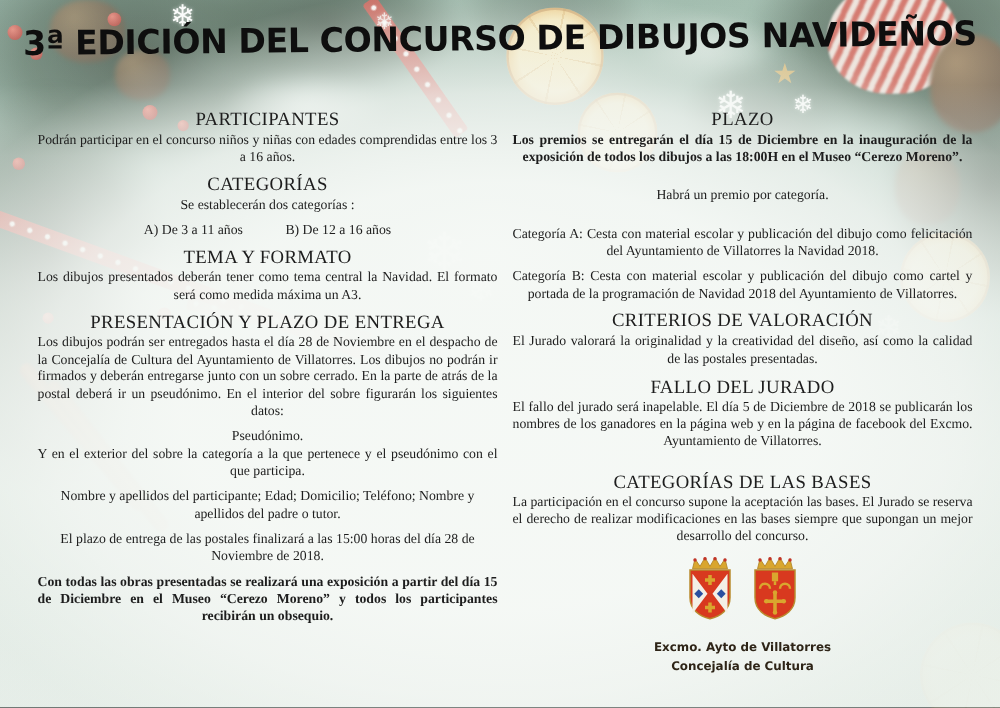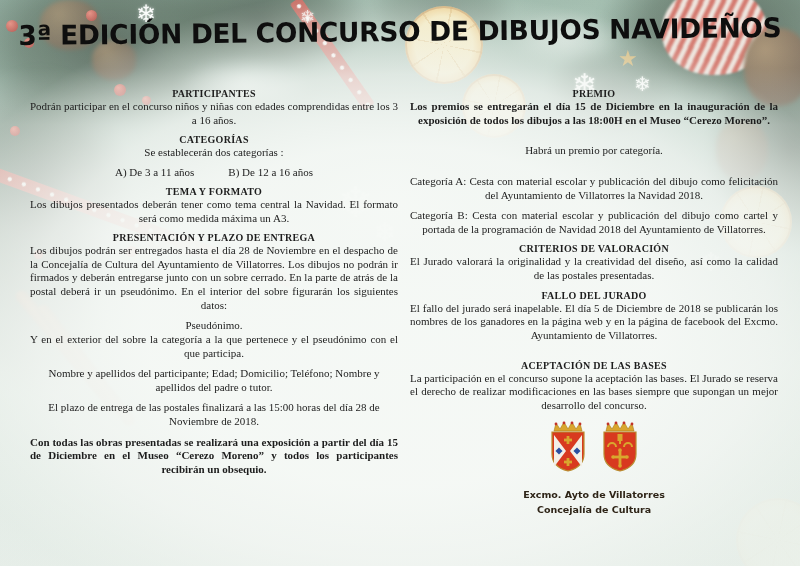--- a/index.html
+++ b/index.html
@@ -37,21 +37,21 @@
       radial-gradient(ellipse 62% 58% at 50% 56%, rgba(246,249,246,.96) 0%, rgba(246,249,246,.93) 52%, rgba(244,247,244,.75) 74%, rgba(242,246,242,.38) 90%, rgba(242,246,242,.12) 100%),
       linear-gradient(180deg, rgba(240,246,241,.20) 0%, rgba(240,246,241,.24) 12%, rgba(242,247,243,.52) 22%, rgba(243,247,243,.70) 40%, rgba(240,245,240,.86) 65%, rgba(236,242,237,.93) 100%);}
   .content{position:absolute;inset:0;z-index:3;}
   .title{
     position:absolute;top:16px;left:0;width:100%;text-align:center;margin:0;
     font-family:"DejaVu Sans", sans-serif;font-weight:800;font-size:27px;
     letter-spacing:-0.3px;color:#0e0e0e;white-space:nowrap;
     transform:rotate(-0.6deg) scaleX(.98);}
   .cols{position:absolute;top:88px;left:30px;right:22px;display:flex;gap:12px;}
   .col{flex:1;text-align:center;}
-  .h{font-weight:700;font-size:10px;letter-spacing:.3px;margin:0 0 1px 0;}
+  .h{font-weight:400;font-size:15px;letter-spacing:.3px;margin:0 0 1px 0;}
   .p{font-size:11px;line-height:1.24;margin:0 0 7px 0;
      text-align:justify;text-align-last:center;}
   .p.center{text-align:center;}
   .p.bold{font-weight:700;}
   .p.tight{margin-bottom:0;text-align:center;}
   .sec{margin-bottom:7px;}
   .cat-row{display:flex;justify-content:center;gap:34px;font-size:11px;margin:6px 0 8px 0;font-family:Liberation Serif, serif;}
   .gap-lg{height:10px;}
   .logos{margin-top:8px;display:flex;flex-direction:column;align-items:center;}
   .caption{font-family:"DejaVu Sans", sans-serif;font-weight:700;font-size:9.5px;
@@ -150,21 +150,21 @@
           <p class="p">Y en el exterior del sobre la categoría a la que pertenece y el pseudónimo con el que participa.</p>
           <p class="p center">Nombre y apellidos del participante; Edad; Domicilio; Teléfono; Nombre y apellidos del padre o tutor.</p>
           <p class="p center">El plazo de entrega de las postales finalizará a las 15:00 horas del día 28 de Noviembre de 2018.</p>
         </div>
 
         <p class="p bold">Con todas las obras presentadas se realizará una exposición a partir del día 15 de Diciembre en el Museo “Cerezo Moreno” y todos los participantes recibirán un obsequio.</p>
       </div>
 
       <div class="col">
         <div class="sec">
-          <div class="h">PREMIO</div>
+          <div class="h">PLAZO</div>
           <p class="p bold">Los premios se entregarán el día 15 de Diciembre en la inauguración de la exposición de todos los dibujos a las 18:00H en el Museo “Cerezo Moreno”.</p>
           <div class="gap-lg"></div>
           <p class="p center">Habrá un premio por categoría.</p>
           <div class="gap-lg"></div>
           <p class="p">Categoría A: Cesta con material escolar y publicación del dibujo como felicitación del Ayuntamiento de Villatorres la Navidad 2018.</p>
           <p class="p">Categoría B: Cesta con material escolar y publicación del dibujo como cartel y portada de la programación de Navidad 2018 del Ayuntamiento de Villatorres.</p>
         </div>
 
 
         <div class="sec">
@@ -173,21 +173,21 @@
         </div>
 
         <div class="sec">
           <div class="h">FALLO DEL JURADO</div>
           <p class="p">El fallo del jurado será inapelable. El día 5 de Diciembre de 2018 se publicarán los nombres de los ganadores en la página web y en la página de facebook del Excmo. Ayuntamiento de Villatorres.</p>
         </div>
 
         <div class="gap-lg"></div>
 
         <div class="sec">
-          <div class="h">ACEPTACIÓN DE LAS BASES</div>
+          <div class="h">CATEGORÍAS DE LAS BASES</div>
           <p class="p">La participación en el concurso supone la aceptación las bases. El Jurado se reserva el derecho de realizar modificaciones en las bases siempre que supongan un mejor desarrollo del concurso.</p>
         </div>
 
         <div class="logos">
           <svg width="100" height="64" viewBox="0 0 100 64">
 
             <g>
               <path d="M10,11 L12,3 L16,9 L20,2 L24,9 L28,2 L32,9 L36,3 L38,11 Z" fill="#d9a62e" stroke="#a87c1e" stroke-width="0.6"></path>
               <circle cx="12" cy="4" r="1.4" fill="#c23327"></circle>
                 <circle cx="20" cy="3" r="1.4" fill="#c23327"></circle>

